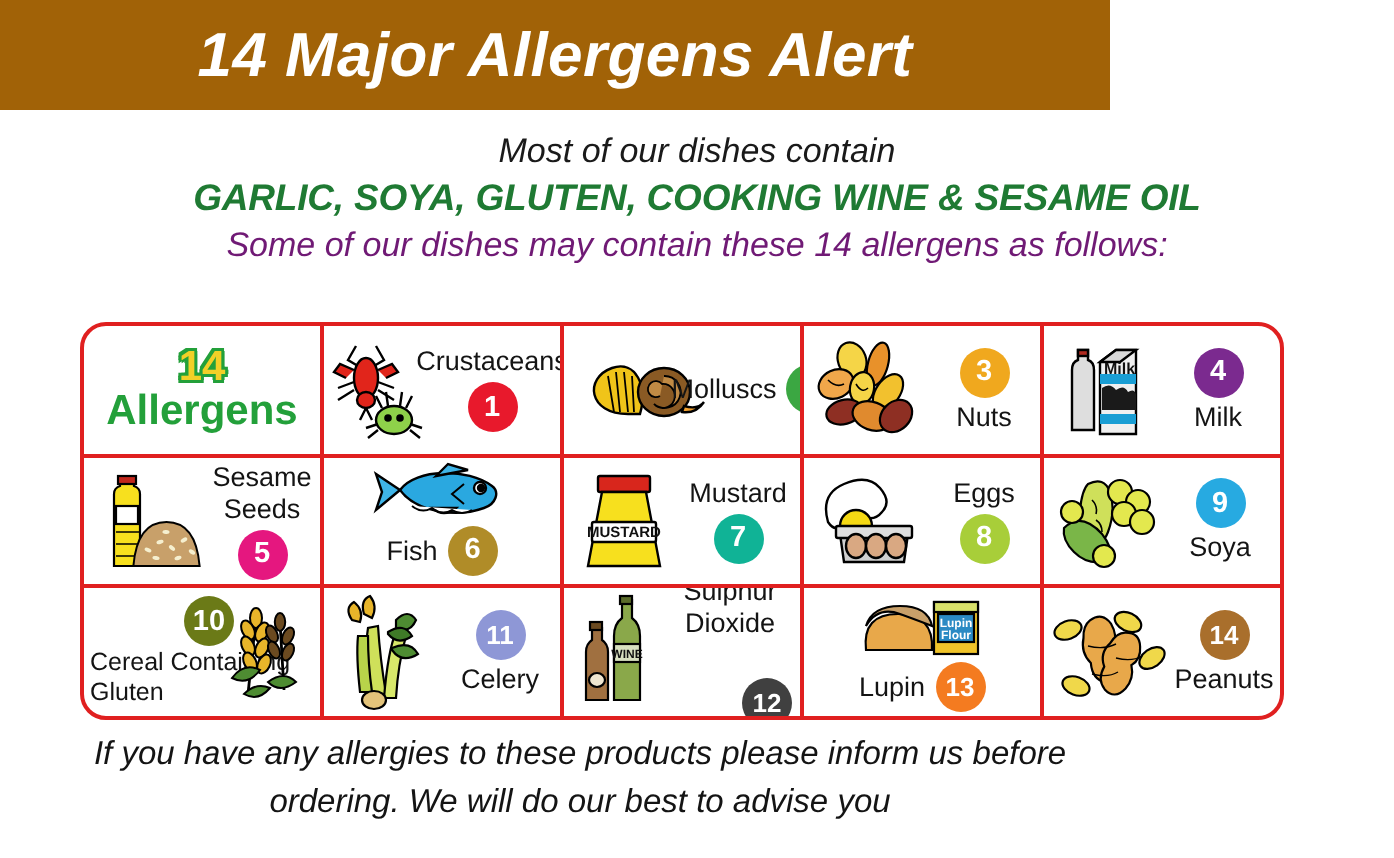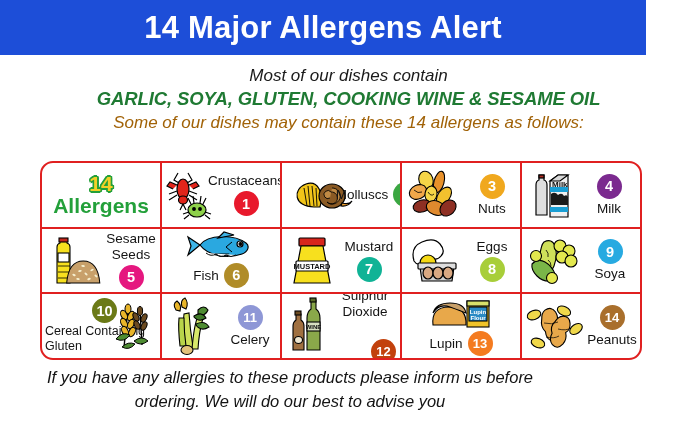--- a/index.html
+++ b/index.html
@@ -16,26 +16,27 @@
   .poster {
     position: relative;
     width: 697px;
     height: 429px;
     background: #ffffff;
     box-sizing: border-box;
   }
 
   
   .header-band {
-    width: 646px;
+    width: 555px;
     height: 55px;
-    background: #1d4ed8;
+    background: #a16207;
     display: flex;
     align-items: center;
     justify-content: center;
+    font-style: italic;
   }
   .header-title {
     color: #ffffff;
     font-size: 31px;
     font-weight: bold;
     letter-spacing: 0.2px;
     line-height: 1;
     font-family: "Liberation Sans", sans-serif;
   }
 
@@ -54,21 +55,21 @@
     font-size: 18.5px;
     font-style: italic;
     font-weight: bold;
     color: #1f7a33;
     line-height: 1.35;
     letter-spacing: -0.1px;
   }
   .intro-line3 {
     font-size: 17px;
     font-style: italic;
-    color: #a16207;
+    color: #701a75;
     line-height: 1.35;
   }
 
   
   .grid-wrap {
     position: absolute;
     left: 40px;
     top: 161px;
     width: 602px;
     height: 199px;
@@ -516,21 +517,21 @@
                   <ellipse cx="14.5" cy="44" rx="4" ry="3.5" fill="#efe6d0"></ellipse>
                   <path d="M23 22 q0 -6 4 -9 l0 -9 l5 0 l0 9 q4 3 4 9 l0 32 l-13 0 Z" fill="#8aa84a"></path>
                   <rect x="26" y="2" width="6" height="4" fill="#5a6b2a"></rect>
                   <rect x="23" y="26" width="13" height="9" fill="#d8e0c0"></rect>
                 </g>
                 <text x="29.5" y="33" text-anchor="middle" font-family="Liberation Sans, sans-serif" font-size="6" font-weight="bold" fill="#111">WINE</text>
               </svg>
             </div>
             <div class="txtblock" style="gap:18px">
               <div class="label two-line" style="max-width:68px;line-height:1.2">Sulphur Dioxide</div>
-              <div class="badge small-num" style="background:#c2410c;align-self:flex-end;margin-right:2px;margin-top:1px">12</div>
+              <div class="badge small-num" style="background:#404040;align-self:flex-end;margin-right:2px;margin-top:1px">12</div>
             </div>
           </div>
         </div>
 
         <div class="cell">
           <div class="cell-inner" style="flex-direction:column;justify-content:flex-start;gap:0">
             <div class="pic">
               <svg width="76" height="34" viewBox="0 0 76 34">
                 <g stroke="#000" stroke-width="1.1">
                   <path d="M10 30 q-2 -18 16 -18 q18 0 17 18 Z" fill="#e8a84a"></path>

